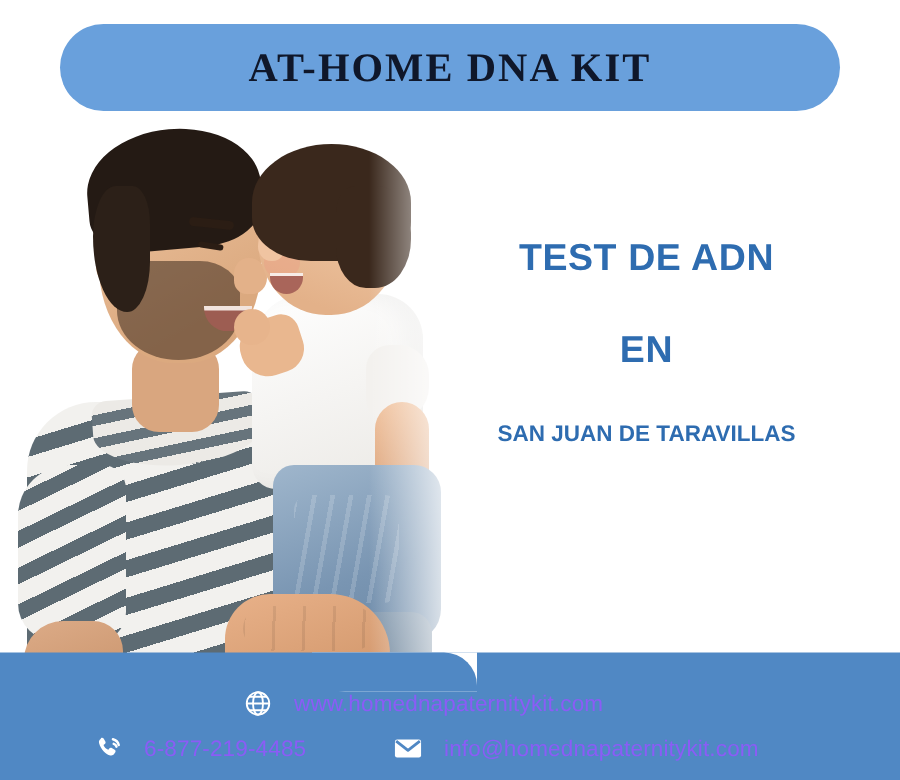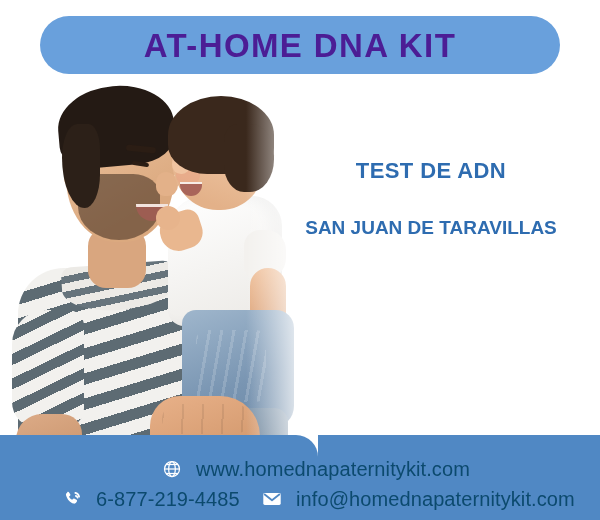--- a/index.html
+++ b/index.html
@@ -27,27 +27,27 @@
     width: 520px;
     height: 58px;
     background: #69a0dc;
     border-radius: 29px;
     display: flex;
     align-items: center;
     justify-content: center;
     box-sizing: border-box;
   }
   .header-pill-text {
-    color: #4c1d95;
-    font-size: 33px;
+    color: #0f172a;
+    font-size: 27px;
     font-weight: bold;
     letter-spacing: 1.4px;
     white-space: nowrap;
     line-height: 1;
-    font-family: Liberation Sans, sans-serif;
+    font-family: Liberation Serif, serif;
   }
 
   
   .photo {
     position: absolute;
     left: 0px;
     top: 78px;
     width: 330px;
     height: 382px;
     overflow: hidden;
@@ -387,29 +387,29 @@
   .copy {
     position: absolute;
     left: 262px;
     top: 160px;
     width: 338px;
     text-align: center;
   }
   .copy-line {
     color: #2e6cb0;
     font-weight: bold;
-    font-size: 22px;
+    font-size: 25px;
     letter-spacing: 0.4px;
     line-height: 1;
     white-space: nowrap;
     font-family: "Liberation Sans", sans-serif;
   }
   .copy-line.l1 { margin-bottom: 36px; }
   .copy-line.l2 { margin-bottom: 36px; }
-  .copy-line.l3 { font-size: 19px; letter-spacing: 0px; }
+  .copy-line.l3 { font-size: 15px; letter-spacing: 0px; }
 
   
   .footer {
     position: absolute;
     left: 0;
     top: 435px;
     width: 600px;
     height: 85px;
     background: #5088c4;
   }
@@ -443,22 +443,22 @@
 
   .f-icon {
     display: inline-flex;
     align-items: center;
     justify-content: center;
     width: 24px;
     height: 24px;
     flex: 0 0 auto;
   }
   .f-text {
-    color: #0c4a6e;
-    font-size: 20px;
+    color: #8b5cf6;
+    font-size: 15px;
     letter-spacing: 0.1px;
     white-space: nowrap;
     margin-left: 12px;
     font-family: "Liberation Sans", sans-serif;
   }
 </style>
 </head>
 <body>
 
 <div id="banner">
@@ -502,20 +502,21 @@
 
       <div class="m-hand"></div>
       <div class="m-fingers"></div>
 
       <div class="photo-fade"></div>
     </div>
   </div>
 
   <div class="copy">
     <div class="copy-line l1">TEST DE ADN</div>
+    <div class="copy-line l2">EN</div>
     <div class="copy-line l3">SAN JUAN DE TARAVILLAS</div>
   </div>
 
   <div class="footer"></div>
   <div class="footer-notch"></div>
   <div class="footer-notch-fill"></div>
 
   <div class="f-row f-row-web">
     <span class="f-icon">
       <svg width="20" height="20" viewBox="0 0 24 24" fill="none" stroke="#ffffff" stroke-width="1.5">

